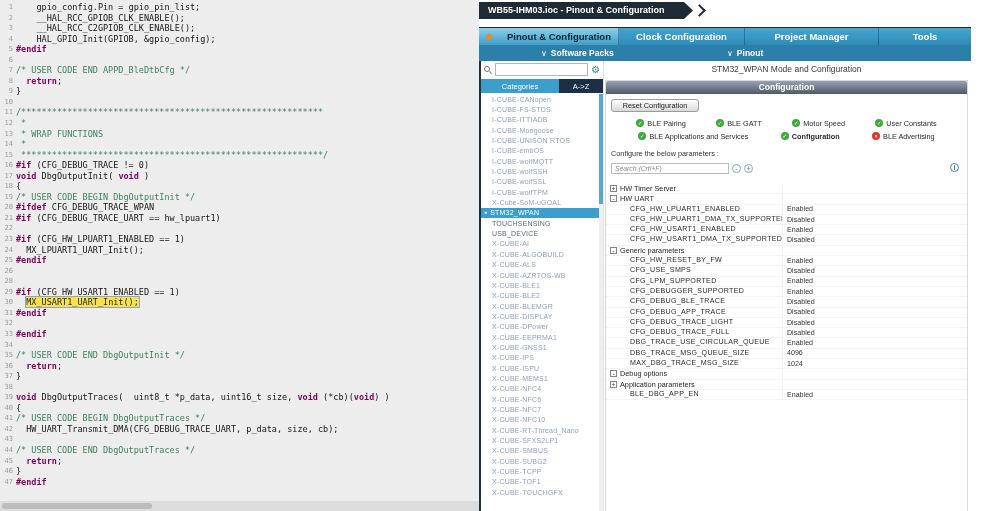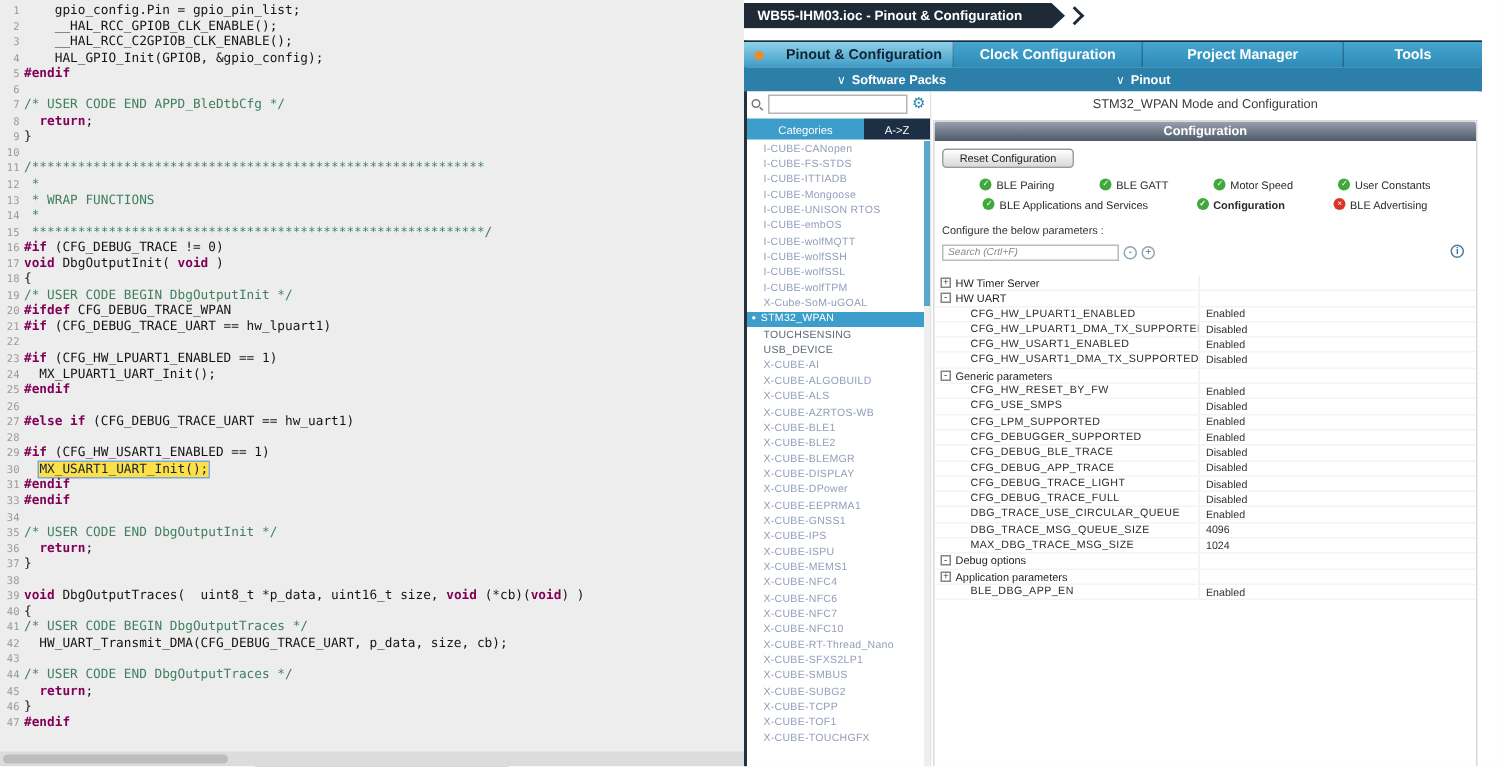--- a/index.html
+++ b/index.html
@@ -15,21 +15,21 @@
         font-size:7px;line-height:10.55px}
   .ltxt{white-space:pre}
   .seg-t{color:#141414}
   .seg-c{color:#3F7F5F}
   .seg-p{color:#7F0055;font-weight:bold}
   .seg-sel{color:#10253a;background:#fde047;outline:1px solid #7FA8D9}
   .hscroll{position:absolute;left:0;bottom:0;width:501px;height:10px;background:#DCDCDC}
   .hthumb{position:absolute;left:2px;top:2px;width:150px;height:6px;background:#BDBDBD;border-radius:3px}
 
   
-  .cubemx{position:absolute;left:496px;top:0;width:492px;height:511px;background:#fff}
+  .cubemx{position:absolute;left:479px;top:0;width:492px;height:511px;background:#fff}
   .iocbar{position:absolute;left:0;top:2px;height:17px;width:214px;background:#1E2B36;color:#fff;
           font-weight:bold;font-size:9px;line-height:17px;padding-left:9px;box-sizing:border-box;
           clip-path:polygon(0 0,calc(100% - 9px) 0,100% 50%,calc(100% - 9px) 100%,0 100%)}
   .iocchev{position:absolute;left:216px;top:6px;width:7px;height:7px;border-top:2px solid #1E2B36;
            border-right:2px solid #1E2B36;transform:rotate(45deg)}
   .leftframe{position:absolute;left:0;top:27px;width:2px;bottom:0;background:#24323E}
 
   .mtabs{position:absolute;left:0;top:27px;width:100%;height:18px;display:flex;background:#2F8CB8;
          border-top:1px solid #1E2B36;box-sizing:border-box}
   .mtab{height:100%;display:flex;align-items:center;justify-content:center;gap:15px;font-size:9.5px;
@@ -130,25 +130,25 @@
         <div class="ln"><span class="lnum">17</span><span class="ltxt"><span class="seg-p">void</span><span class="seg-t"> DbgOutputInit( </span><span class="seg-p">void</span><span class="seg-t"> )</span></span></div>
         <div class="ln"><span class="lnum">18</span><span class="ltxt"><span class="seg-t">{</span></span></div>
         <div class="ln"><span class="lnum">19</span><span class="ltxt"><span class="seg-c">/* USER CODE BEGIN DbgOutputInit */</span></span></div>
         <div class="ln"><span class="lnum">20</span><span class="ltxt"><span class="seg-p">#ifdef</span><span class="seg-t"> CFG_DEBUG_TRACE_WPAN</span></span></div>
         <div class="ln"><span class="lnum">21</span><span class="ltxt"><span class="seg-p">#if</span><span class="seg-t"> (CFG_DEBUG_TRACE_UART == hw_lpuart1)</span></span></div>
         <div class="ln"><span class="lnum">22</span><span class="ltxt"></span></div>
         <div class="ln"><span class="lnum">23</span><span class="ltxt"><span class="seg-p">#if</span><span class="seg-t"> (CFG_HW_LPUART1_ENABLED == 1)</span></span></div>
         <div class="ln"><span class="lnum">24</span><span class="ltxt"><span class="seg-t">  MX_LPUART1_UART_Init();</span></span></div>
         <div class="ln"><span class="lnum">25</span><span class="ltxt"><span class="seg-p">#endif</span></span></div>
         <div class="ln"><span class="lnum">26</span><span class="ltxt"></span></div>
-        <div class="ln"><span class="lnum">27</span><span class="ltxt"><span class="seg-p">#else if</span><span class="seg-t"> (CFG_DEBUG_TRACE_UART == hw_uart1)</span></span></div>
         <div class="ln"><span class="lnum">28</span><span class="ltxt"></span></div>
         <div class="ln"><span class="lnum">29</span><span class="ltxt"><span class="seg-p">#if</span><span class="seg-t"> (CFG_HW_USART1_ENABLED == 1)</span></span></div>
         <div class="ln"><span class="lnum">30</span><span class="ltxt"><span class="seg-t">  </span><span class="seg-sel">MX_USART1_UART_Init();</span></span></div>
         <div class="ln"><span class="lnum">31</span><span class="ltxt"><span class="seg-p">#endif</span></span></div>
+        <div class="ln"><span class="lnum">32</span><span class="ltxt"></span></div>
         <div class="ln"><span class="lnum">33</span><span class="ltxt"><span class="seg-p">#endif</span></span></div>
         <div class="ln"><span class="lnum">34</span><span class="ltxt"></span></div>
         <div class="ln"><span class="lnum">35</span><span class="ltxt"><span class="seg-c">/* USER CODE END DbgOutputInit */</span></span></div>
         <div class="ln"><span class="lnum">36</span><span class="ltxt"><span class="seg-t">  </span><span class="seg-p">return</span><span class="seg-t">;</span></span></div>
         <div class="ln"><span class="lnum">37</span><span class="ltxt"><span class="seg-t">}</span></span></div>
         <div class="ln"><span class="lnum">38</span><span class="ltxt"></span></div>
         <div class="ln"><span class="lnum">39</span><span class="ltxt"><span class="seg-p">void</span><span class="seg-t"> DbgOutputTraces(  uint8_t *p_data, uint16_t size, </span><span class="seg-p">void</span><span class="seg-t"> (*cb)(</span><span class="seg-p">void</span><span class="seg-t">) )</span></span></div>
         <div class="ln"><span class="lnum">40</span><span class="ltxt"><span class="seg-t">{</span></span></div>
         <div class="ln"><span class="lnum">41</span><span class="ltxt"><span class="seg-c">/* USER CODE BEGIN DbgOutputTraces */</span></span></div>
         <div class="ln"><span class="lnum">42</span><span class="ltxt"><span class="seg-t">  HW_UART_Transmit_DMA(CFG_DEBUG_TRACE_UART, p_data, size, cb);</span></span></div>

